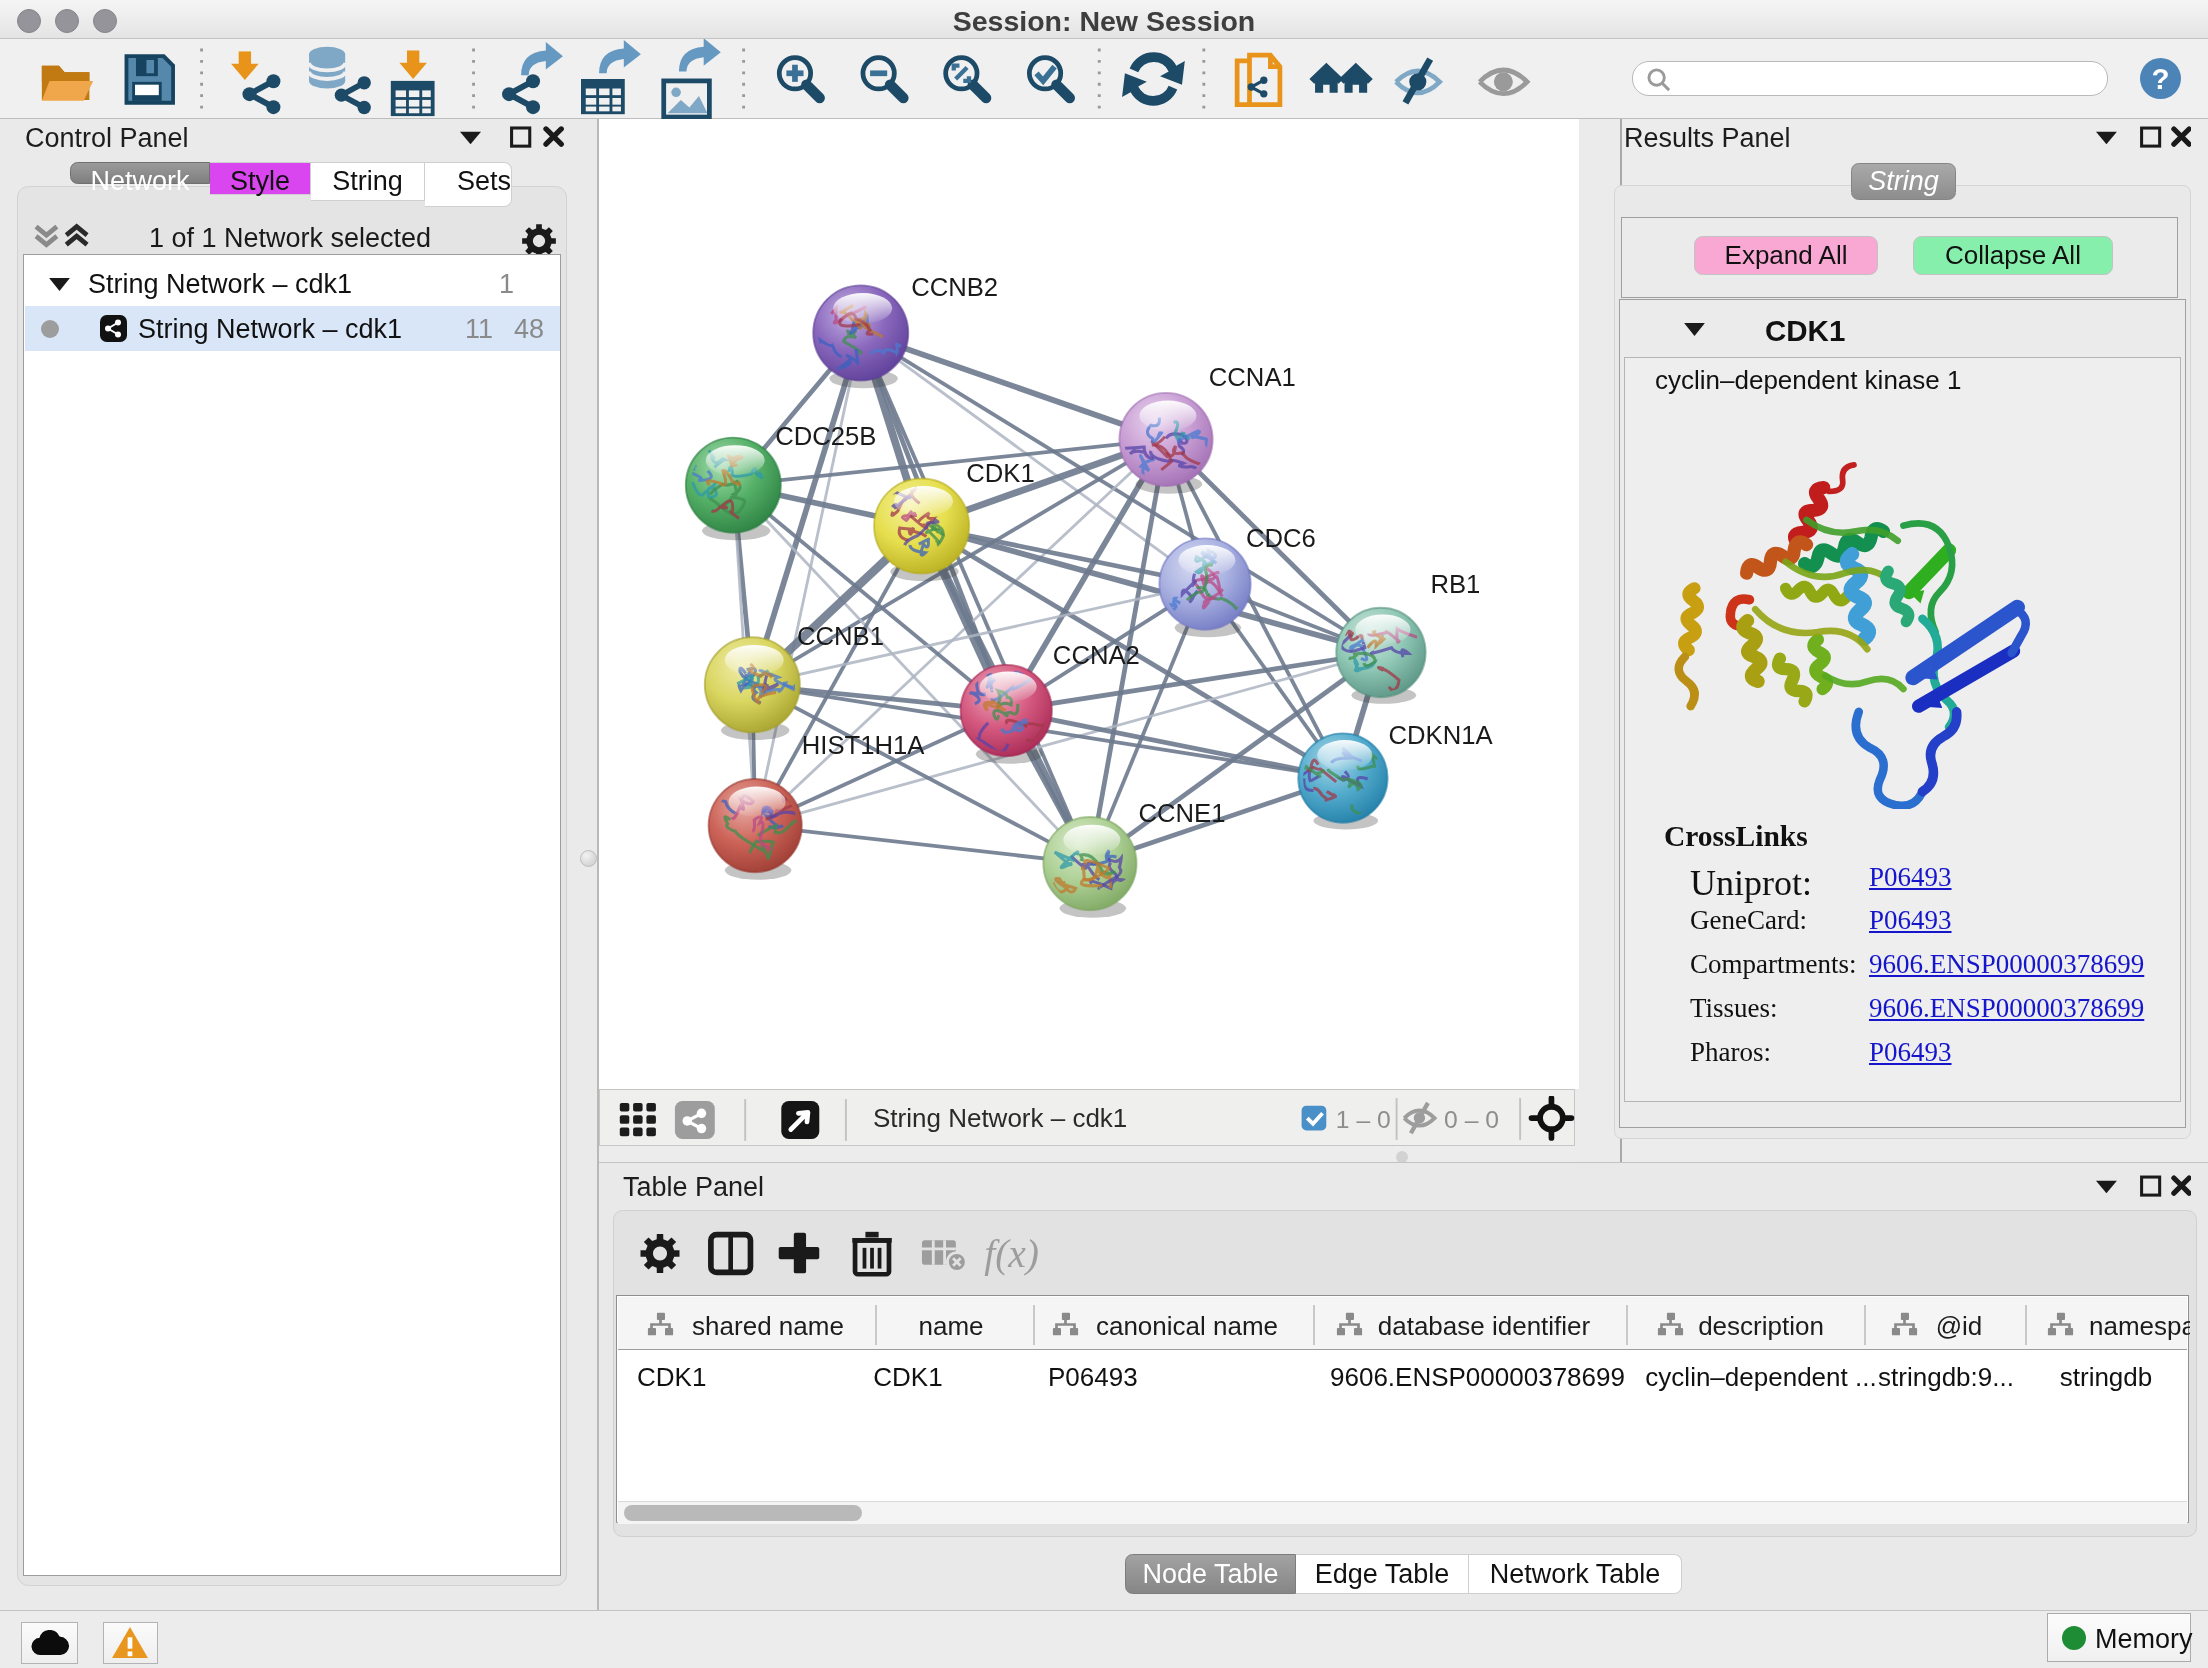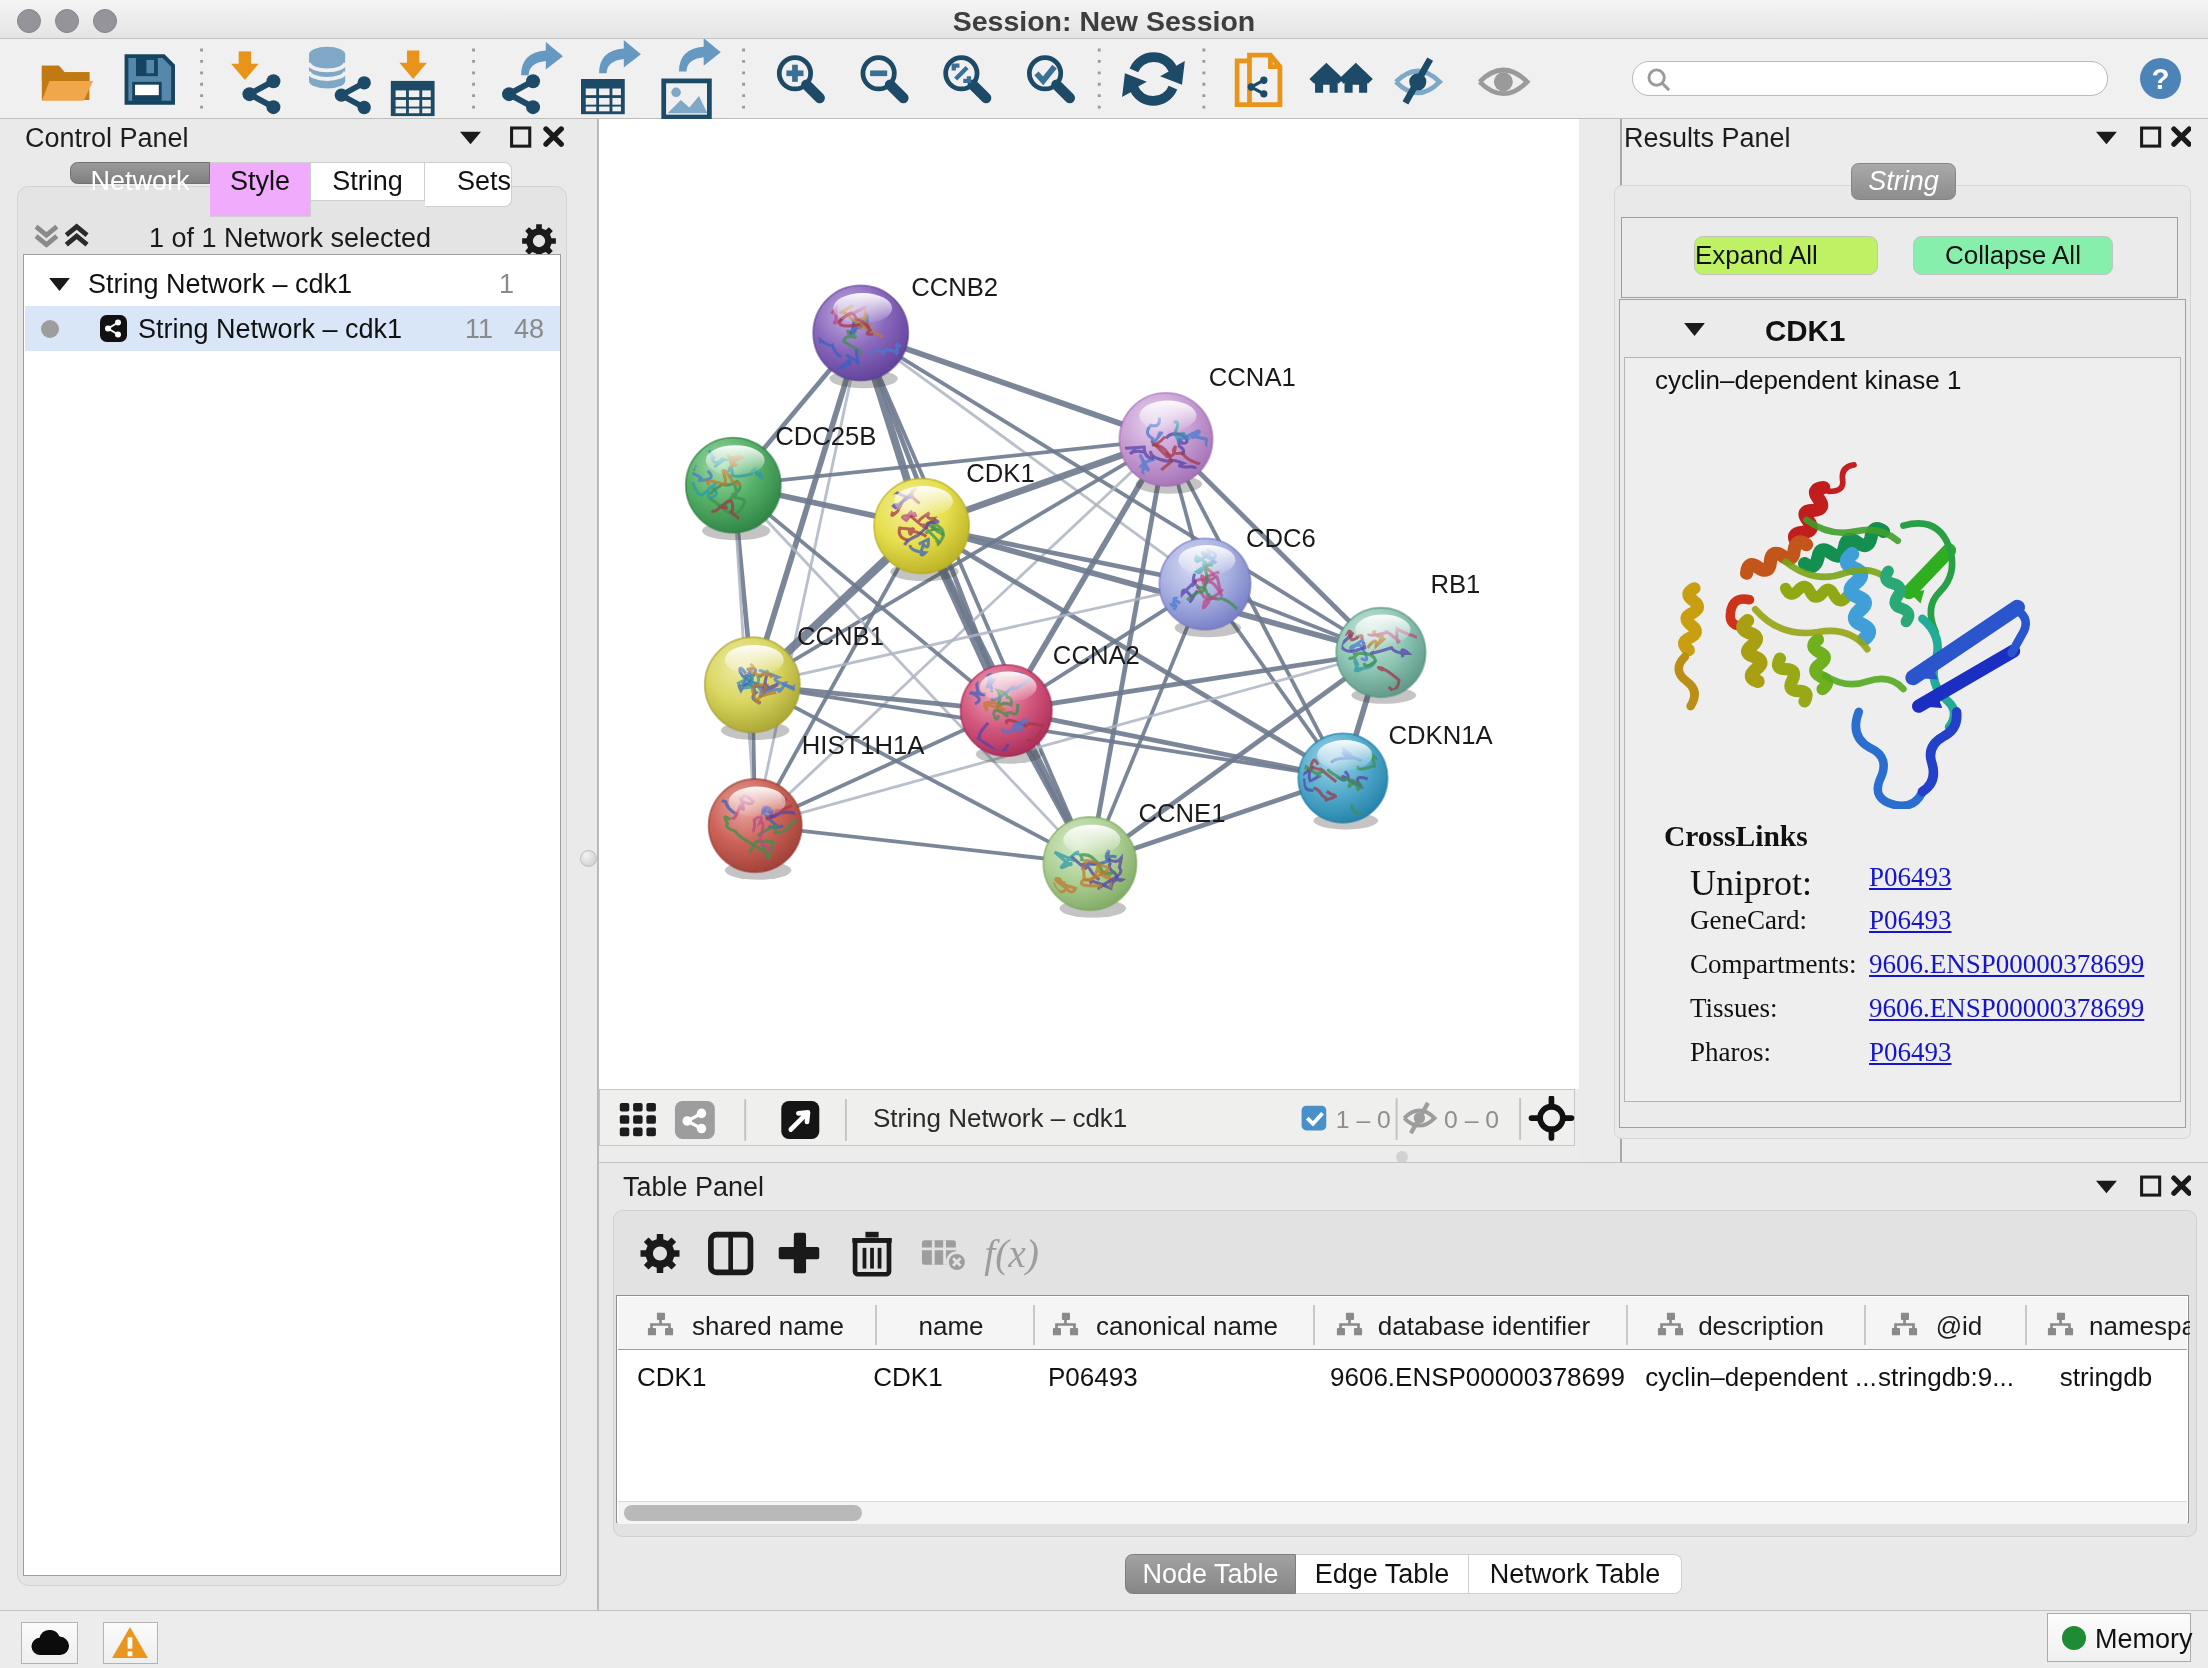--- a/index.html
+++ b/index.html
@@ -194,21 +194,21 @@
 <div class="abs" style="left:0;top:119px;width:598px;height:1491px;background:#eaeaea;"></div>
 <div class="abs" style="left:597px;top:119px;width:1.9px;height:1491px;background:#b9b9b9;"></div>
 <div class="abs panel-title" style="left:25px;top:123px;">Control Panel</div>
 <svg class="abs" style="left:460px;top:126px;" width="107" height="25" viewBox="0 0 112 26">
 <path d="M0 6 l22 0 -11 13 z" fill="#1a1a1a"></path>
 <rect x="54" y="2" width="19" height="19" fill="none" stroke="#1a1a1a" stroke-width="3.2"></rect>
 <path d="M90 3 l16 16 M106 3 l-16 16" stroke="#1a1a1a" stroke-width="5.5" stroke-linecap="round"></path>
 </svg>
 <div class="abs" style="left:17px;top:186px;width:550px;height:1400px;background:#e4e4e4;border:1px solid #d2d2d2;border-radius:11.4px;"></div>
 <div class="abs" style="left:70px;top:162px;width:140px;height:22px;background:linear-gradient(#9b9b9b,#7e7e7e);border:1px solid #6f6f6f;border-radius:7.6px 0 0 7.6px;color:#fff;font-size:27px;text-align:center;line-height:37px;">Network</div>
-<div class="abs" style="left:210px;top:162px;width:101px;height:55px;background:#f0abfc;border:1px solid #cfcfcf;border-left:none;color:#111;font-size:27px;text-align:center;line-height:37px;">Style</div>
+<div class="abs" style="left:210px;top:162px;width:101px;height:33px;background:#d946ef;border:1px solid #cfcfcf;border-left:none;color:#111;font-size:27px;text-align:center;line-height:37px;">Style</div>
 <div class="abs" style="left:311px;top:162px;width:114px;height:39px;background:#ffffff;border:1px solid #cfcfcf;border-left:none;color:#111;font-size:27px;text-align:center;line-height:37px;">String</div>
 <div class="abs" style="left:425px;top:162px;width:87px;height:45px;background:#ffffff;border:1px solid #cfcfcf;border-left:none;border-radius:0 7.6px 7.6px 0;color:#111;font-size:27px;text-align:right;line-height:37px;">Sets</div>
 <svg class="abs" style="left:34px;top:221px;" width="57" height="34" viewBox="0 0 60 36">
 <g stroke="#8a8a8a" stroke-width="5" fill="none">
       <path d="M2 6 l11 9 11-9 M2 16 l11 9 11-9"></path>
     </g>
 <g stroke="#2a2a2a" stroke-width="5" fill="none">
       <path d="M34 15 l11 -9 11 9 M34 25 l11 -9 11 9"></path>
     </g>
 </svg>
@@ -625,21 +625,21 @@
 <div class="abs" style="left:1622px;top:119px;width:587px;height:1043px;background:#ececec;"></div>
 <div class="abs panel-title" style="left:1624px;top:123px;">Results Panel</div>
 <svg class="abs" style="left:2096px;top:126px;" width="95" height="25" viewBox="0 0 100 26">
 <path d="M0 6 l22 0 -11 13 z" fill="#1a1a1a"></path>
 <rect x="48" y="2" width="19" height="19" fill="none" stroke="#1a1a1a" stroke-width="3.2"></rect>
 <path d="M82 3 l16 16 M98 3 l-16 16" stroke="#1a1a1a" stroke-width="5.5" stroke-linecap="round"></path>
 </svg>
 <div class="abs" style="left:1614px;top:185px;width:577px;height:954px;background:#e9e9e9;border:1px solid #d5d5d5;border-radius:7.6px;"></div>
 <div class="abs" style="left:1851px;top:163px;width:105px;height:37px;background:linear-gradient(#a9a9a9,#8d8d8d);border:1px solid #858585;border-radius:7.6px;color:#fff;font-size:27px;text-align:center;line-height:35px;font-style:italic;">String</div>
 <div class="abs" style="left:1621px;top:217px;width:557px;height:81px;background:#ebebeb;border:1.9px solid #9f9f9f;"></div>
-<div class="abs" style="left:1694px;top:236px;width:184px;height:39px;background:#bef264;border:1px solid #c2c2c2;border-radius:8.6px;font-size:26px;color:#111;line-height:37px;">Expand All</div>
+<div class="abs" style="left:1694px;top:236px;width:184px;height:39px;background:#f9a8d4;border:1px solid #c2c2c2;border-radius:8.6px;font-size:26px;color:#111;text-align:center;line-height:37px;">Expand All</div>
 <div class="abs" style="left:1913px;top:236px;width:200px;height:39px;background:#86efac;border:1px solid #c2c2c2;border-radius:8.6px;font-size:26px;color:#111;text-align:center;line-height:37px;">Collapse All</div>
 <div class="abs" style="left:1619px;top:299px;width:567px;height:829px;background:#ebebeb;border:1.9px solid #9f9f9f;"></div>
 <svg class="abs" style="left:1683px;top:321px;" width="23" height="17" viewBox="0 0 24 18">
     <path d="M1 2 l22 0 -11 14 z" fill="#1a1a1a"></path>
   </svg>
 <div class="abs" style="left:1765px;top:314px;font-size:29.5px;font-weight:bold;color:#111;">CDK1</div>
 <div class="abs" style="left:1624px;top:357px;width:557px;height:745px;background:#eeeeee;border:1px solid #b5b5b5;"></div>
 <div class="abs" style="left:1655px;top:365px;font-size:26px;color:#111;">cyclin–dependent kinase 1</div>
 <svg width="380" height="352" viewBox="0 0 400 370" style="position:absolute;left:1664px;top:457px;">
 <g fill="none" stroke-linecap="round">

